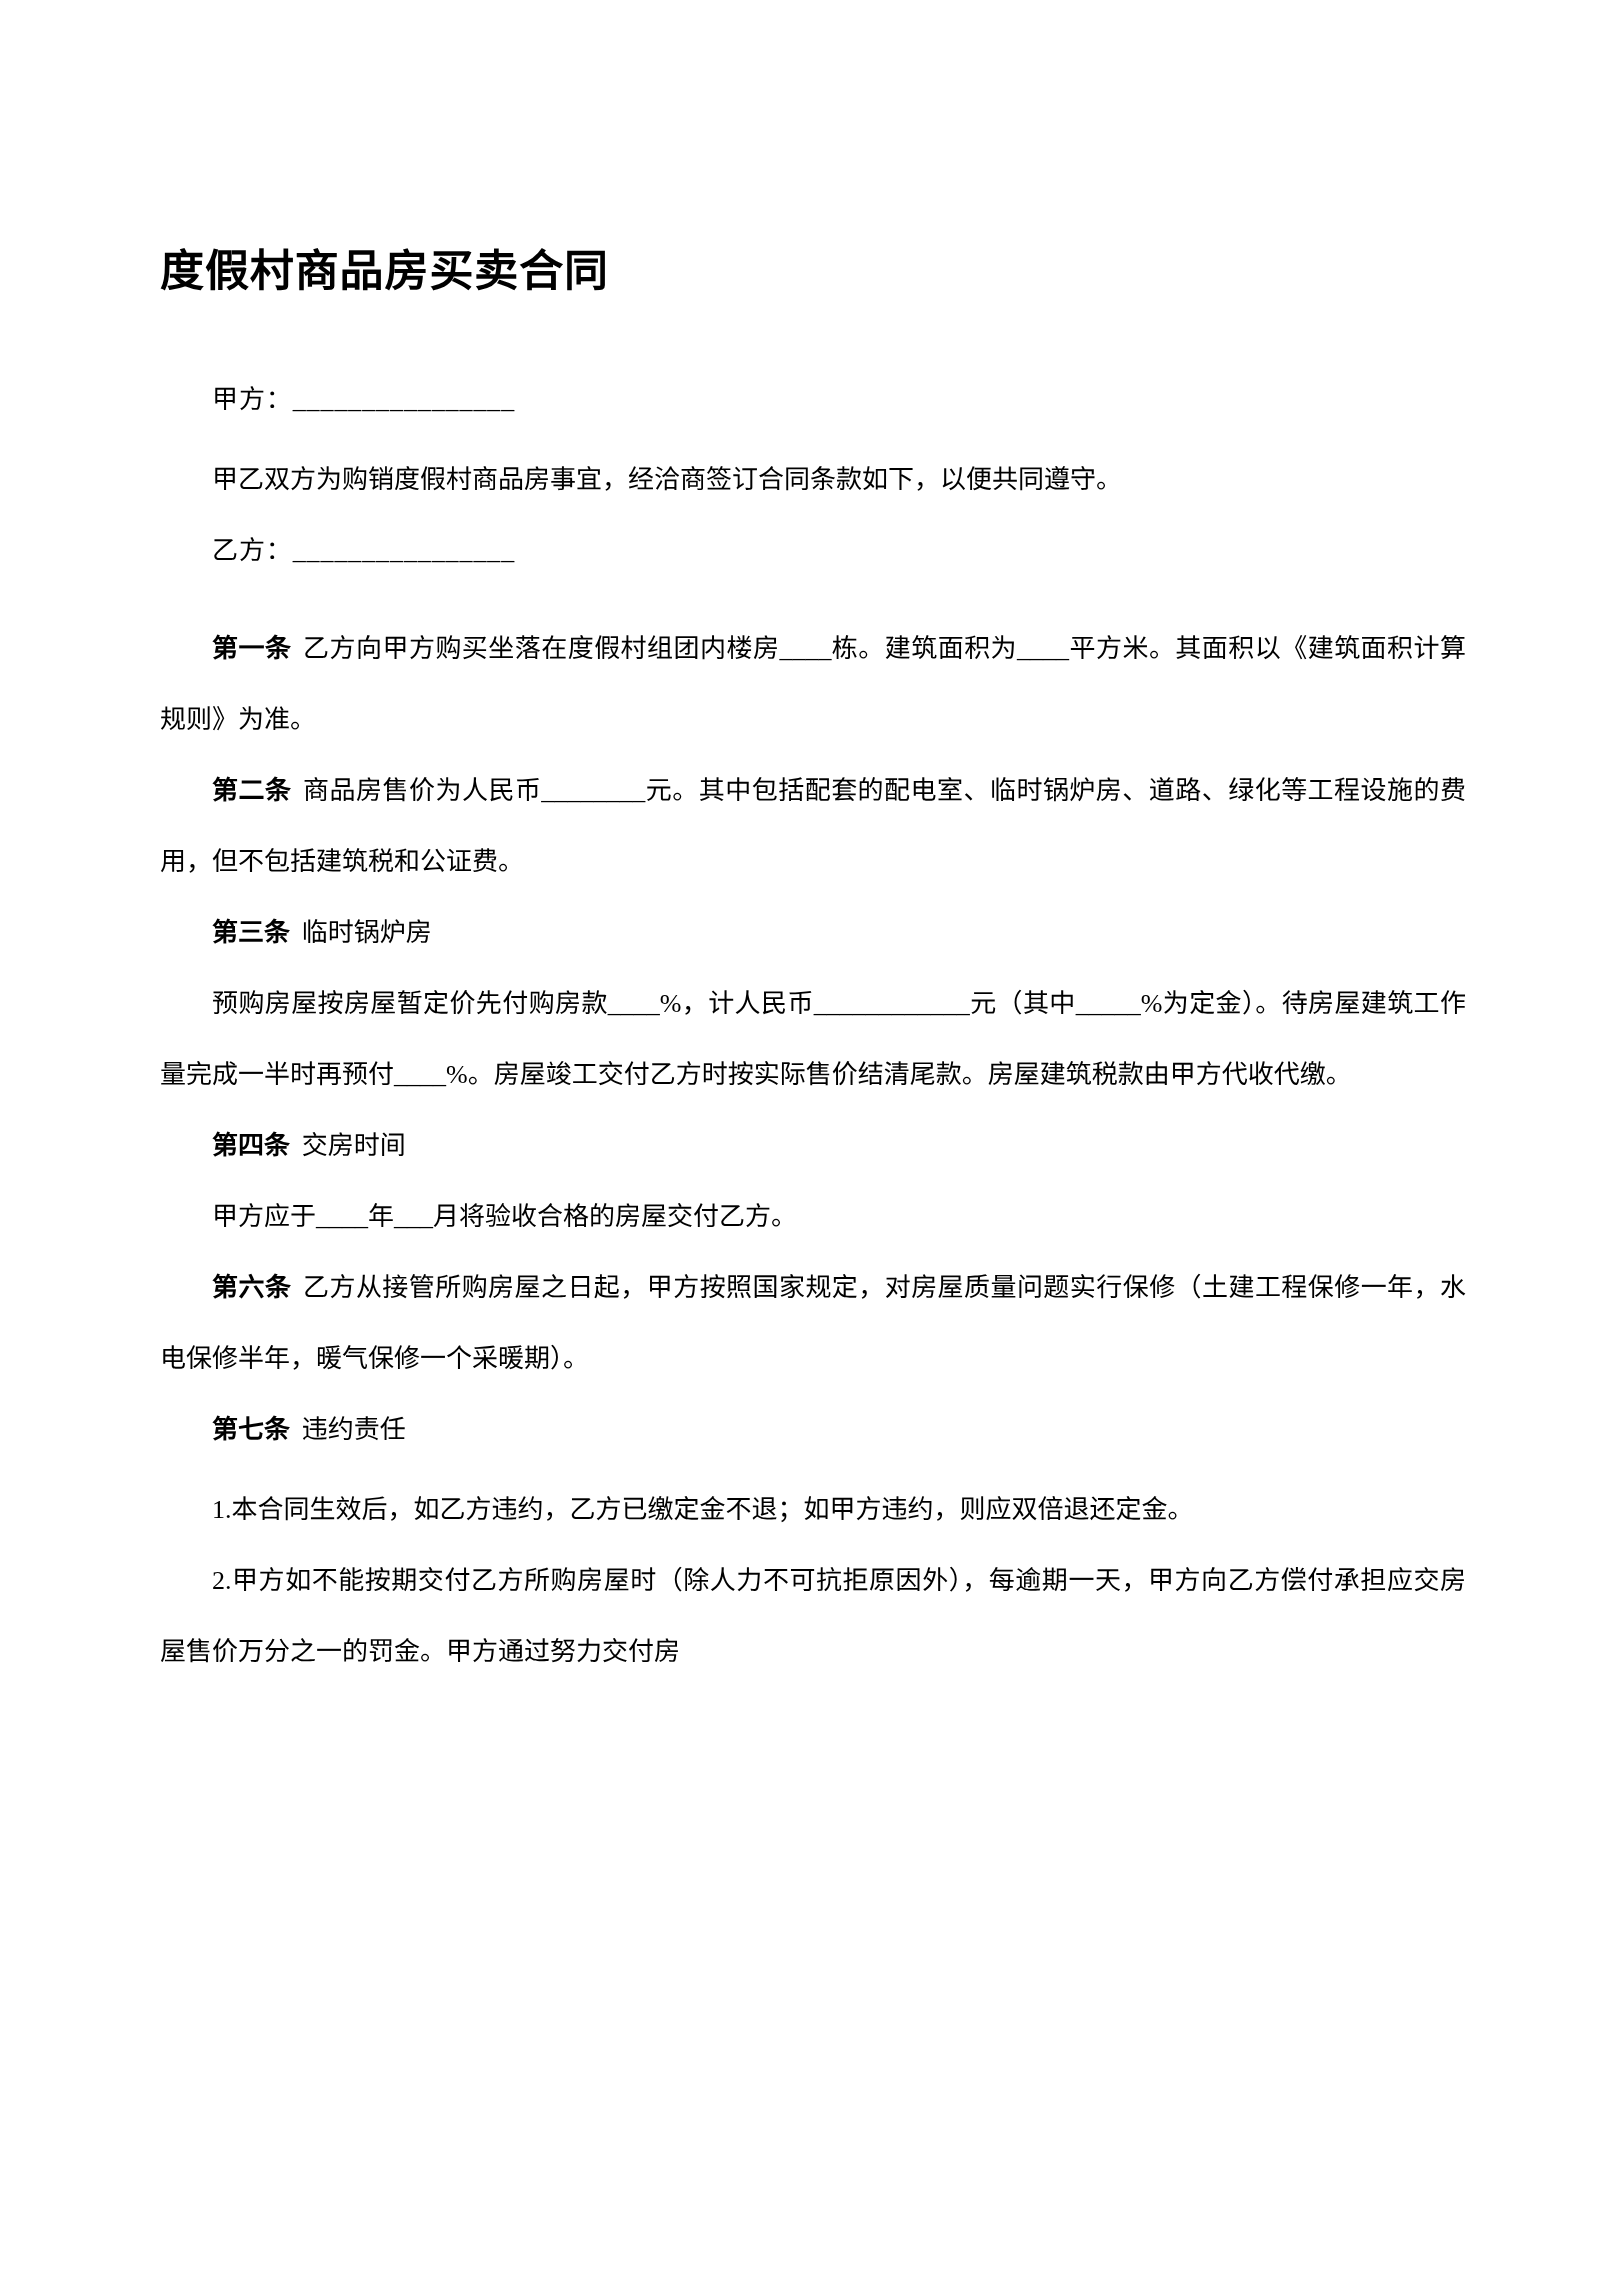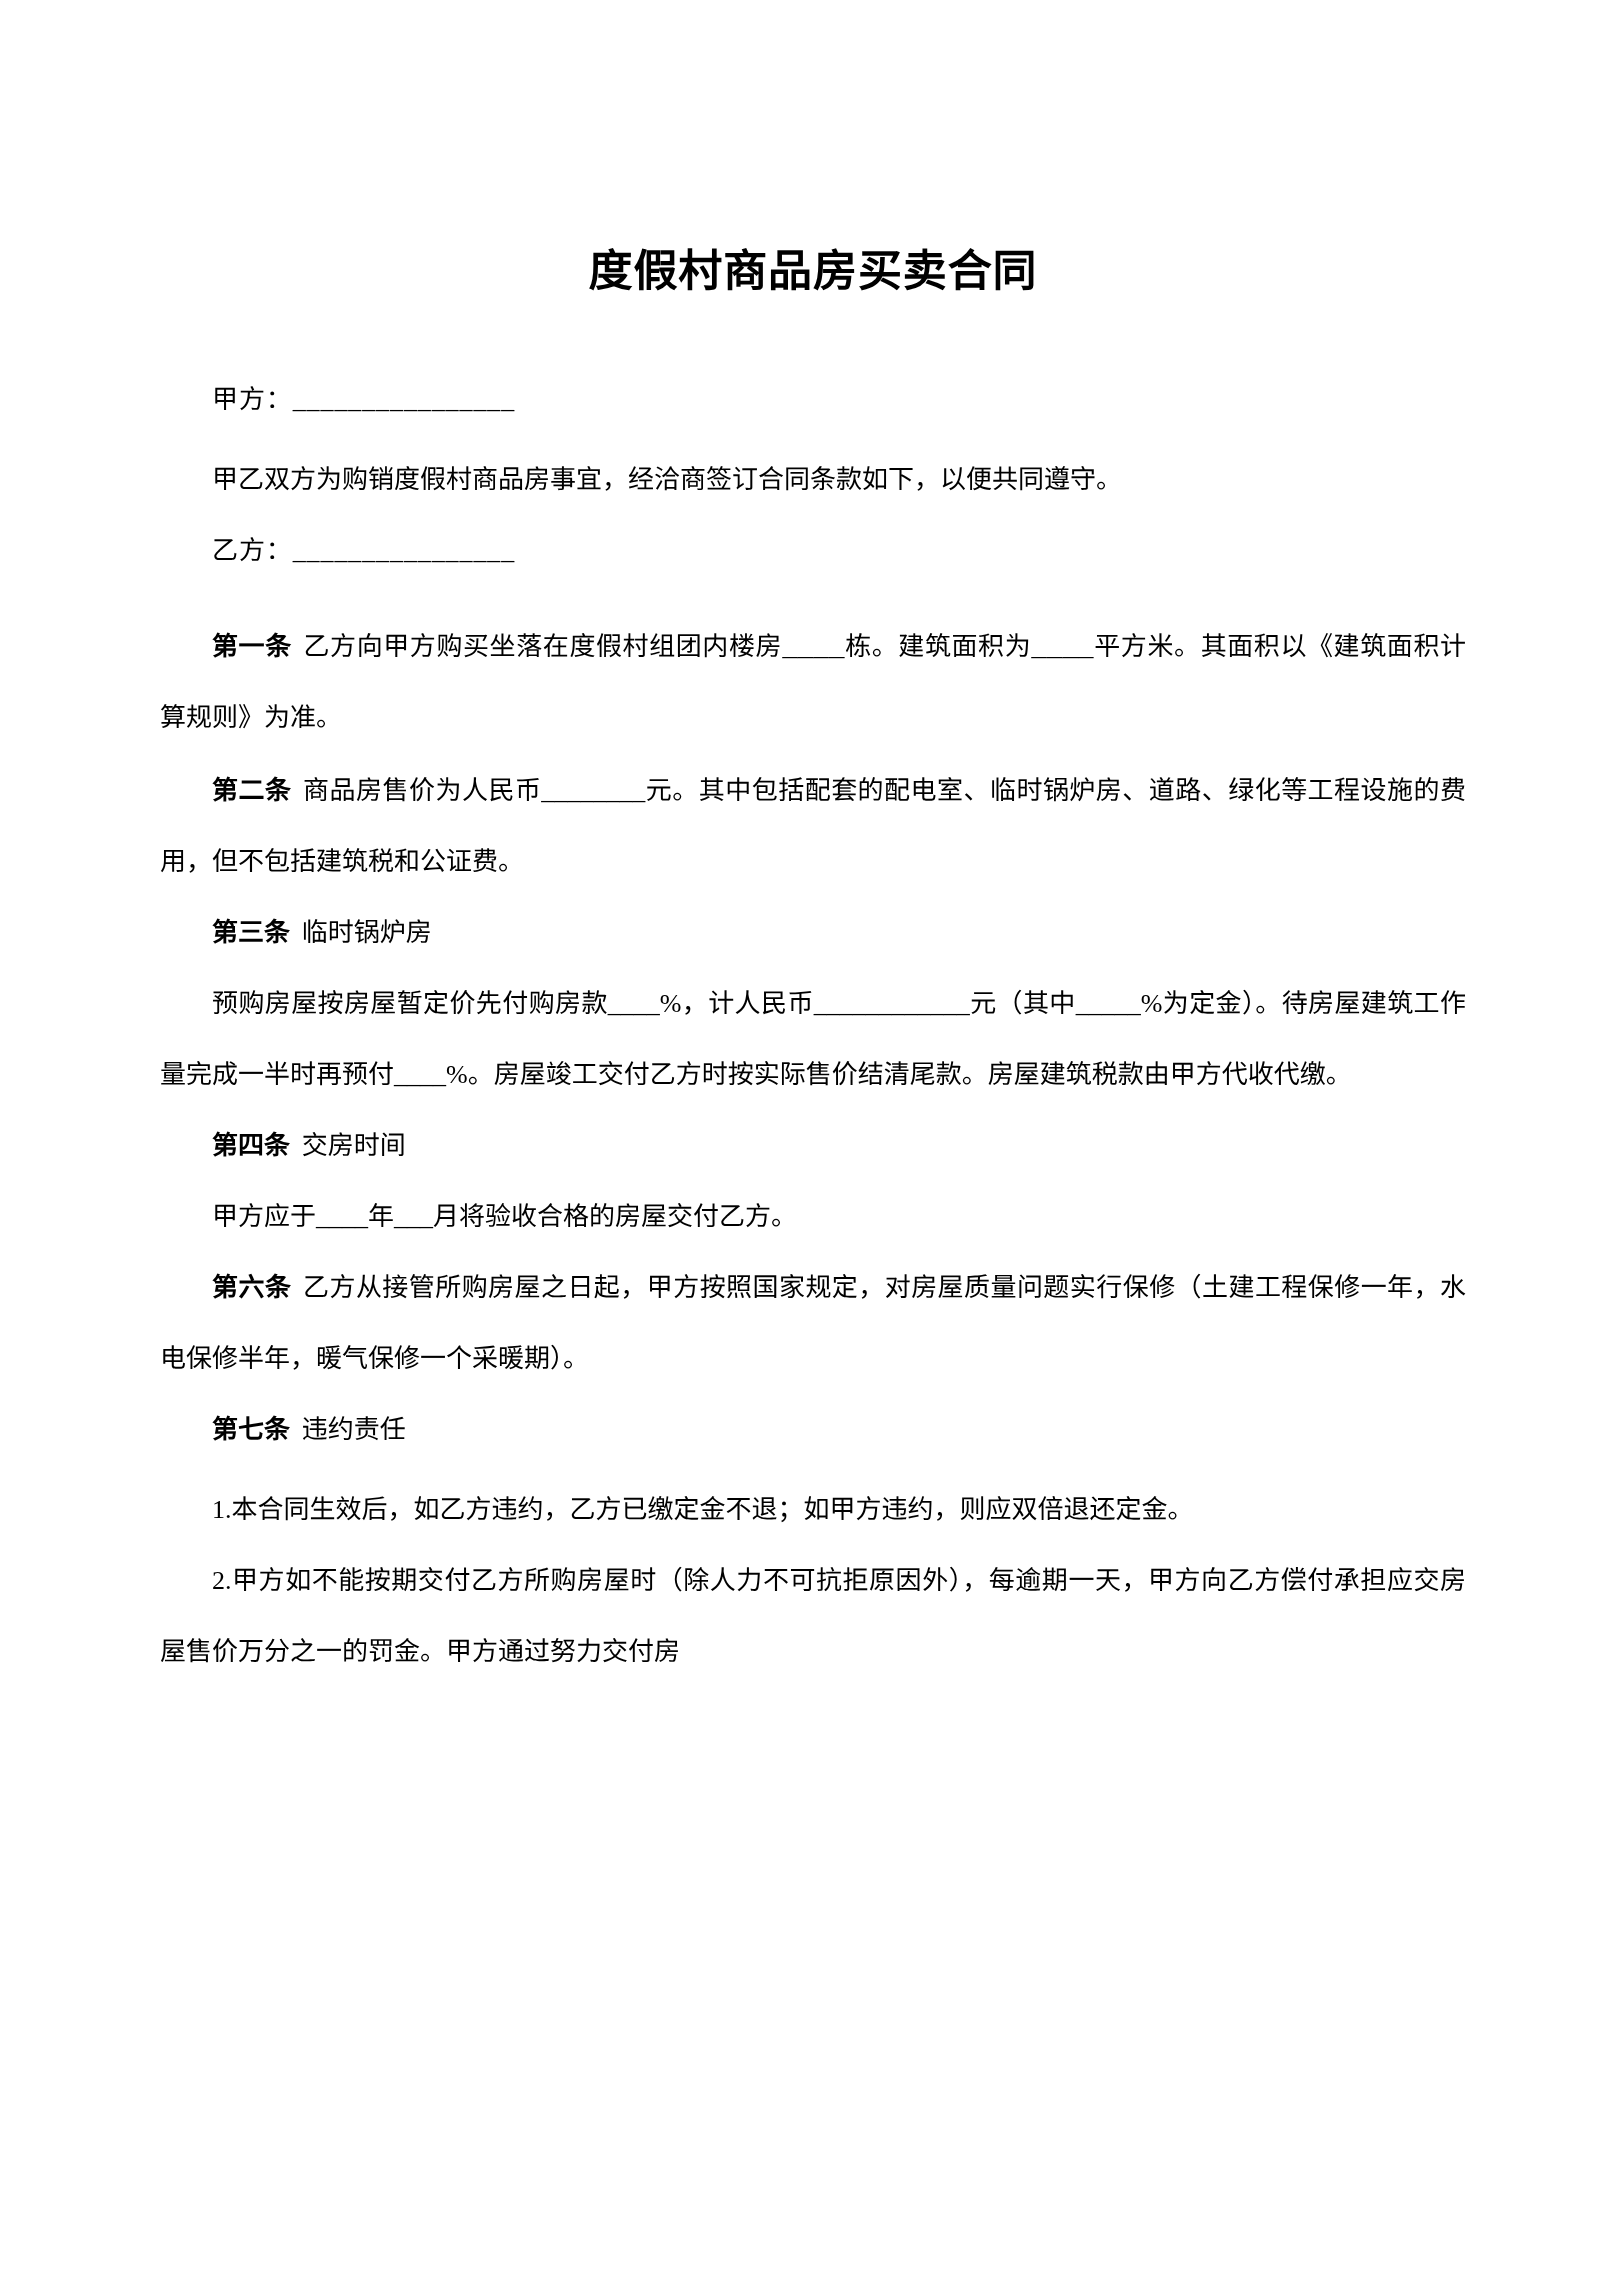--- a/index.html
+++ b/index.html
@@ -12,33 +12,32 @@
     font-family: "Liberation Serif", "DejaVu Serif", serif;
   }
   .page {
     width: 100%;
     height: 100%;
     padding: 235px 157px 0 160px;
   }
   .doc-title {
     font-size: 44px;
     font-weight: bold;
-    text-align: center;
     letter-spacing: 0.9px;
     margin-bottom: 65px;
   }
   .para {
     font-size: 26px;
     line-height: 71px;
     text-align: justify;
     text-indent: 2em;
     word-break: break-all;
   }
   .para.party { margin-bottom: 9px; letter-spacing: 0.9px; }
-  .para.clause-start { margin-top: 27px; font-family: Liberation Mono, monospace; }
+  .para.clause-start { margin-top: 27px; }
   .para.item-start { margin-top: 9px; }
   .clause-heading {
     font-weight: bold;
     margin-right: 0.45em;
   }
 </style>
 </head>
 <body>
 
 <div class="page">

